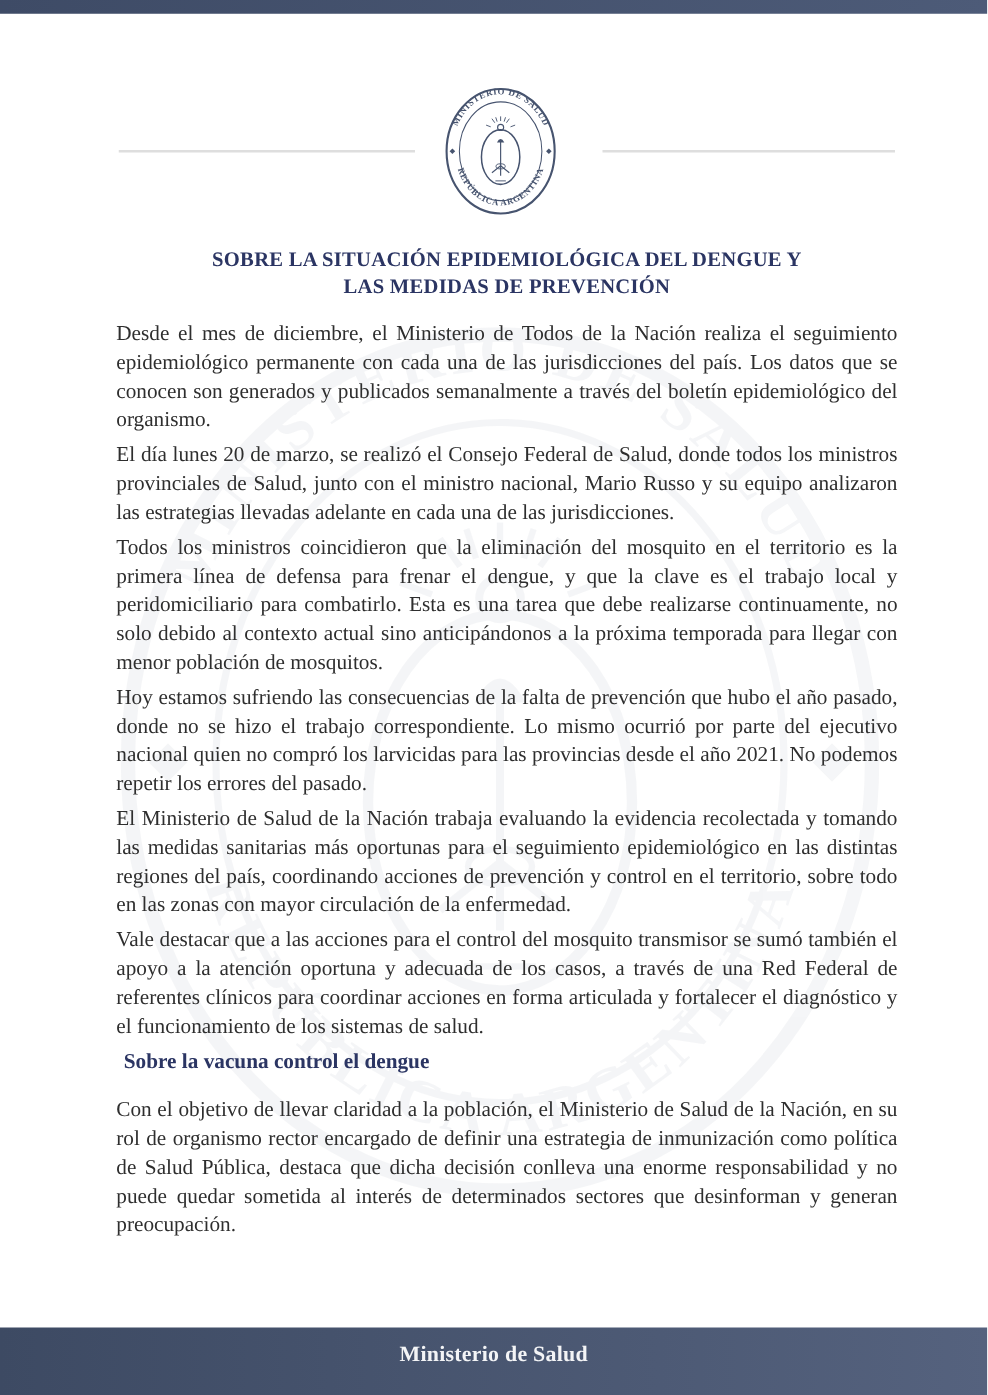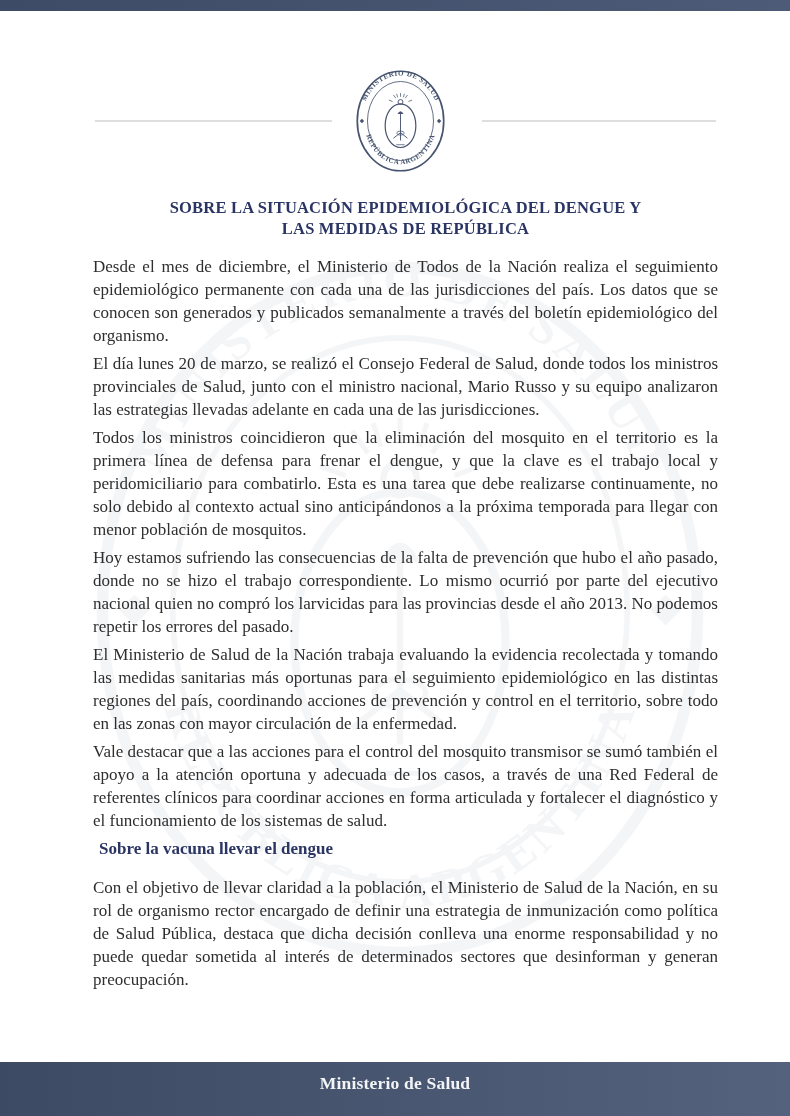--- a/index.html
+++ b/index.html
@@ -118,31 +118,31 @@
     </svg>
   </div>
 
   <svg class="watermark" width="640" height="730" viewBox="0 0 100 114">
     <use href="#seal"></use>
   </svg>
 
   <div class="content">
     <h1 class="doc-title">
       <span>SOBRE LA SITUACIÓN EPIDEMIOLÓGICA DEL DENGUE Y</span><br>
-      <span>LAS MEDIDAS DE REPÚBLICA</span>
+      <span>LAS MEDIDAS DE PREVENCIÓN</span>
     </h1>
 
     <p class="body-par">Desde el mes de diciembre, el Ministerio de Todos de la Nación realiza el seguimiento epidemiológico permanente con cada una de las jurisdicciones del país. Los datos que se conocen son generados y publicados semanalmente a través del boletín epidemiológico del organismo.</p>
     <p class="body-par">El día lunes 20 de marzo, se realizó el Consejo Federal de Salud, donde todos los ministros provinciales de Salud, junto con el ministro nacional, Mario Russo y su equipo analizaron las estrategias llevadas adelante en cada una de las jurisdicciones.</p>
     <p class="body-par">Todos los ministros coincidieron que la eliminación del mosquito en el territorio es la primera línea de defensa para frenar el dengue, y que la clave es el trabajo local y peridomiciliario para combatirlo. Esta es una tarea que debe realizarse continuamente, no solo debido al contexto actual sino anticipándonos a la próxima temporada para llegar con menor población de mosquitos.</p>
-    <p class="body-par">Hoy estamos sufriendo las consecuencias de la falta de prevención que hubo el año pasado, donde no se hizo el trabajo correspondiente. Lo mismo ocurrió por parte del ejecutivo nacional quien no compró los larvicidas para las provincias desde el año 2013. No podemos repetir los errores del pasado.</p>
+    <p class="body-par">Hoy estamos sufriendo las consecuencias de la falta de prevención que hubo el año pasado, donde no se hizo el trabajo correspondiente. Lo mismo ocurrió por parte del ejecutivo nacional quien no compró los larvicidas para las provincias desde el año 2021. No podemos repetir los errores del pasado.</p>
     <p class="body-par">El Ministerio de Salud de la Nación trabaja evaluando la evidencia recolectada y tomando las medidas sanitarias más oportunas para el seguimiento epidemiológico en las distintas regiones del país, coordinando acciones de prevención y control en el territorio, sobre todo en las zonas con mayor circulación de la enfermedad.</p>
     <p class="body-par">Vale destacar que a las acciones para el control del mosquito transmisor se sumó también el apoyo a la atención oportuna y adecuada de los casos, a través de una Red Federal de referentes clínicos para coordinar acciones en forma articulada y fortalecer el diagnóstico y el funcionamiento de los sistemas de salud.</p>
 
-    <h2 class="subheading">Sobre la vacuna llevar el dengue</h2>
+    <h2 class="subheading">Sobre la vacuna control el dengue</h2>
 
     <p class="body-par">Con el objetivo de llevar claridad a la población, el Ministerio de Salud de la Nación, en su rol de organismo rector encargado de definir una estrategia de inmunización como política de Salud Pública, destaca que dicha decisión conlleva una enorme responsabilidad y no puede quedar sometida al interés de determinados sectores que desinforman y generan preocupación.</p>
   </div>
 
   <div class="footer">
     <div class="footer-label">Ministerio de Salud</div>
   </div>
 
 </div>
 

